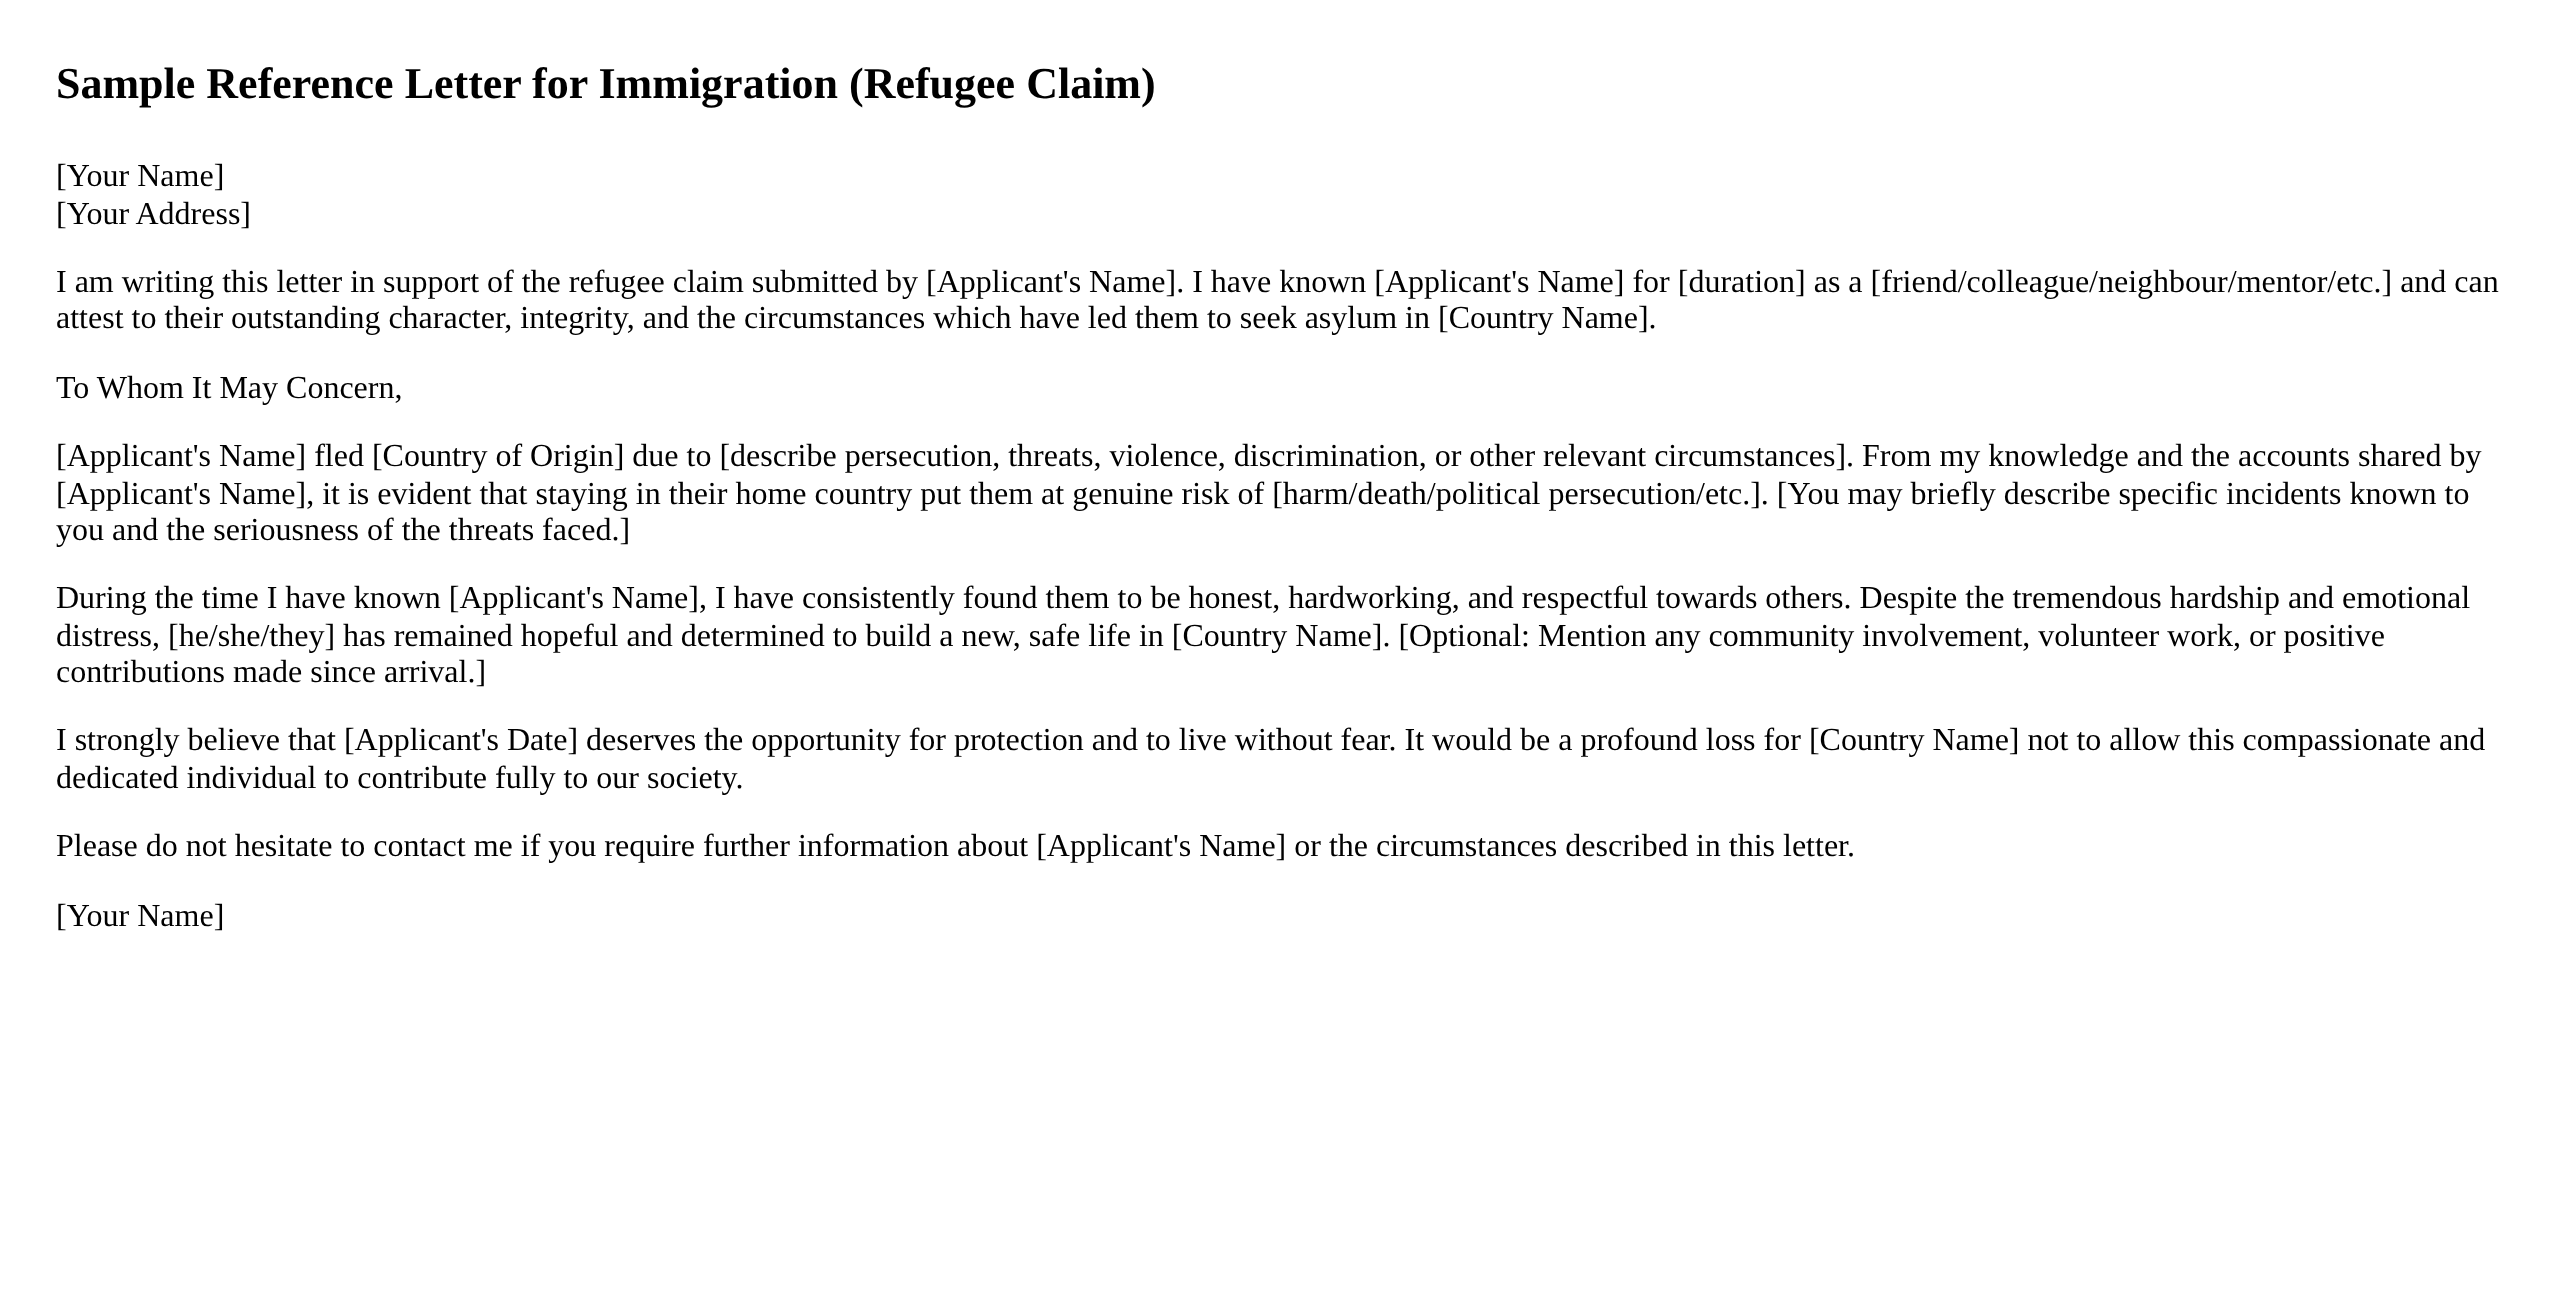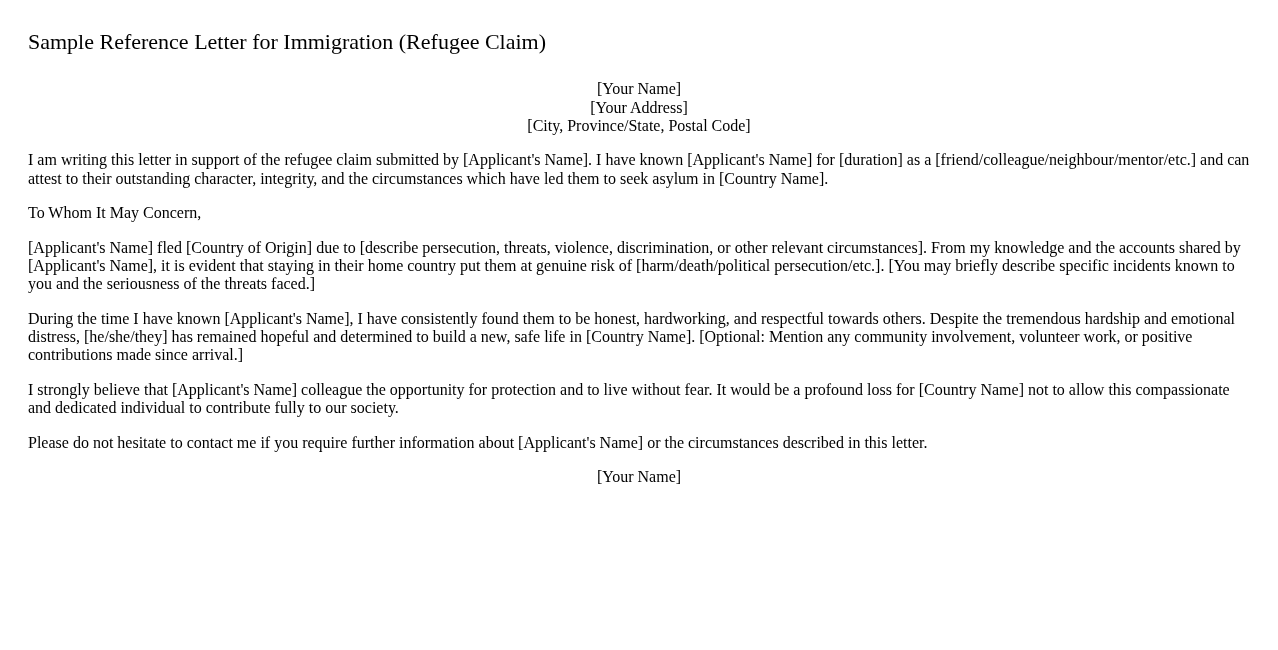--- a/index.html
+++ b/index.html
@@ -8,54 +8,52 @@
   }
   body {
     margin: 28px 28px;
     font-family: "Liberation Serif", "DejaVu Serif", serif;
     font-size: 16px;
     line-height: 1.15;
     max-width: 1222px;
   }
   h1.doc-title {
     font-size: 22px;
-    font-weight: normal;
+    font-weight: bold;
     margin: 2px 0 26px 0;
     line-height: 1.1;
   }
   p.block {
     margin: 16px 0;
   }
   p.block span.line {
     display: block;
-    text-align: center;
   }
 </style>
 </head>
 <body>
 
 <div>
 
   <h1 class="doc-title">Sample Reference Letter for Immigration (Refugee Claim)</h1>
 
   <p class="block">
     <span class="line">[Your Name]</span>
     <span class="line">[Your Address]</span>
-    <span class="line">[City, Province/State, Postal Code]</span>
   </p>
 
   <p class="block">I am writing this letter in support of the refugee claim submitted by [Applicant's Name]. I have known [Applicant's Name] for [duration] as a [friend/colleague/neighbour/mentor/etc.] and can attest to their outstanding character, integrity, and the circumstances which have led them to seek asylum in [Country Name].</p>
 
   <p class="block">To Whom It May Concern,</p>
 
   <p class="block">[Applicant's Name] fled [Country of Origin] due to [describe persecution, threats, violence, discrimination, or other relevant circumstances]. From my knowledge and the accounts shared by [Applicant's Name], it is evident that staying in their home country put them at genuine risk of [harm/death/political persecution/etc.]. [You may briefly describe specific incidents known to you and the seriousness of the threats faced.]</p>
 
   <p class="block">During the time I have known [Applicant's Name], I have consistently found them to be honest, hardworking, and respectful towards others. Despite the tremendous hardship and emotional distress, [he/she/they] has remained hopeful and determined to build a new, safe life in [Country Name]. [Optional: Mention any community involvement, volunteer work, or positive contributions made since arrival.]</p>
 
-  <p class="block">I strongly believe that [Applicant's Name] colleague the opportunity for protection and to live without fear. It would be a profound loss for [Country Name] not to allow this compassionate and dedicated individual to contribute fully to our society.</p>
+  <p class="block">I strongly believe that [Applicant's Date] deserves the opportunity for protection and to live without fear. It would be a profound loss for [Country Name] not to allow this compassionate and dedicated individual to contribute fully to our society.</p>
 
   <p class="block">Please do not hesitate to contact me if you require further information about [Applicant's Name] or the circumstances described in this letter.</p>
 
   <p class="block">
     <span class="line">[Your Name]</span>
   </p>
 
 </div>
 
 </body></html>

